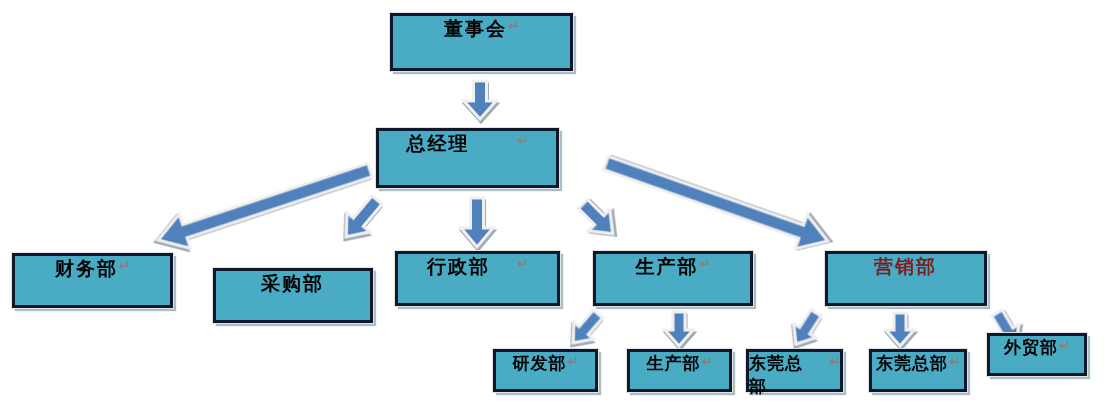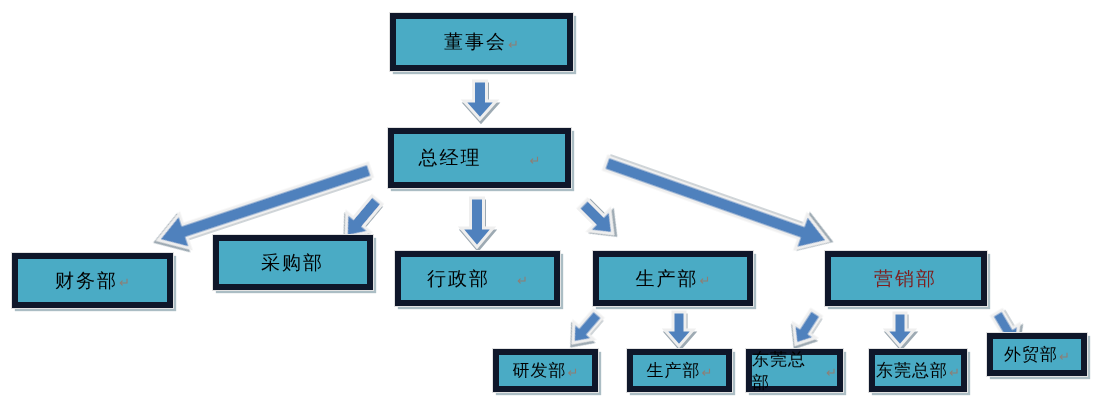--- a/index.html
+++ b/index.html
@@ -12,42 +12,42 @@
   }
   .arrow-layer{position:absolute;left:0;top:0;width:1104px;height:404px;}
   .arrow{
     stroke:#EFEFEF;
     stroke-width:3;
     stroke-linejoin:miter;
   }
   .node{
     position:absolute;
     box-sizing:border-box;
-    border:6px solid #0f172a;
+    border:3px solid #0f172a;
     box-shadow:0 0 0 1px #e2e2e2, 3px 3px 1px rgba(143,167,176,0.75);
     display:flex;
-    align-items:center;
     justify-content:center;
     font-size:19px;
     letter-spacing:2px;
     color:#000000;
     cursor:default;
+    font-weight:bold;
   }
   .node .return-mark{
     font-size:13px;
     letter-spacing:0;
     margin-left:1px;
     transform:translateY(2px);
   }
   .row4{font-size:17px;letter-spacing:1px;}
   
   .n-board      {left:390px;top:13px; width:183px;height:58px;}
-  .n-gm         {left:388px;top:128px;width:183px;height:60px;gap:47px;}
+  .n-gm         {left:376px;top:128px;width:183px;height:60px;gap:47px;}
   .n-finance    {left:12px; top:253px;width:161px;height:55px;}
-  .n-purchasing {left:213px;top:235px;width:160px;height:55px;}
+  .n-purchasing {left:213px;top:268px;width:160px;height:55px;}
   .n-admin      {left:395px;top:251px;width:165px;height:55px;}
   .n-production {left:593px;top:251px;width:160px;height:55px;}
   .n-marketing  {left:825px;top:251px;width:162px;height:55px;}
   .n-rd         {left:493px;top:349px;width:105px;height:43px;}
   .n-production2{left:627px;top:349px;width:105px;height:43px;}
   .n-dongguan   {left:746px;top:349px;width:97px; height:43px;gap:13px;}
   .n-jiangsu    {left:869px;top:349px;width:98px; height:43px;}
   .n-trade      {left:987px;top:333px;width:100px;height:43px;}
 </style>
 </head>

